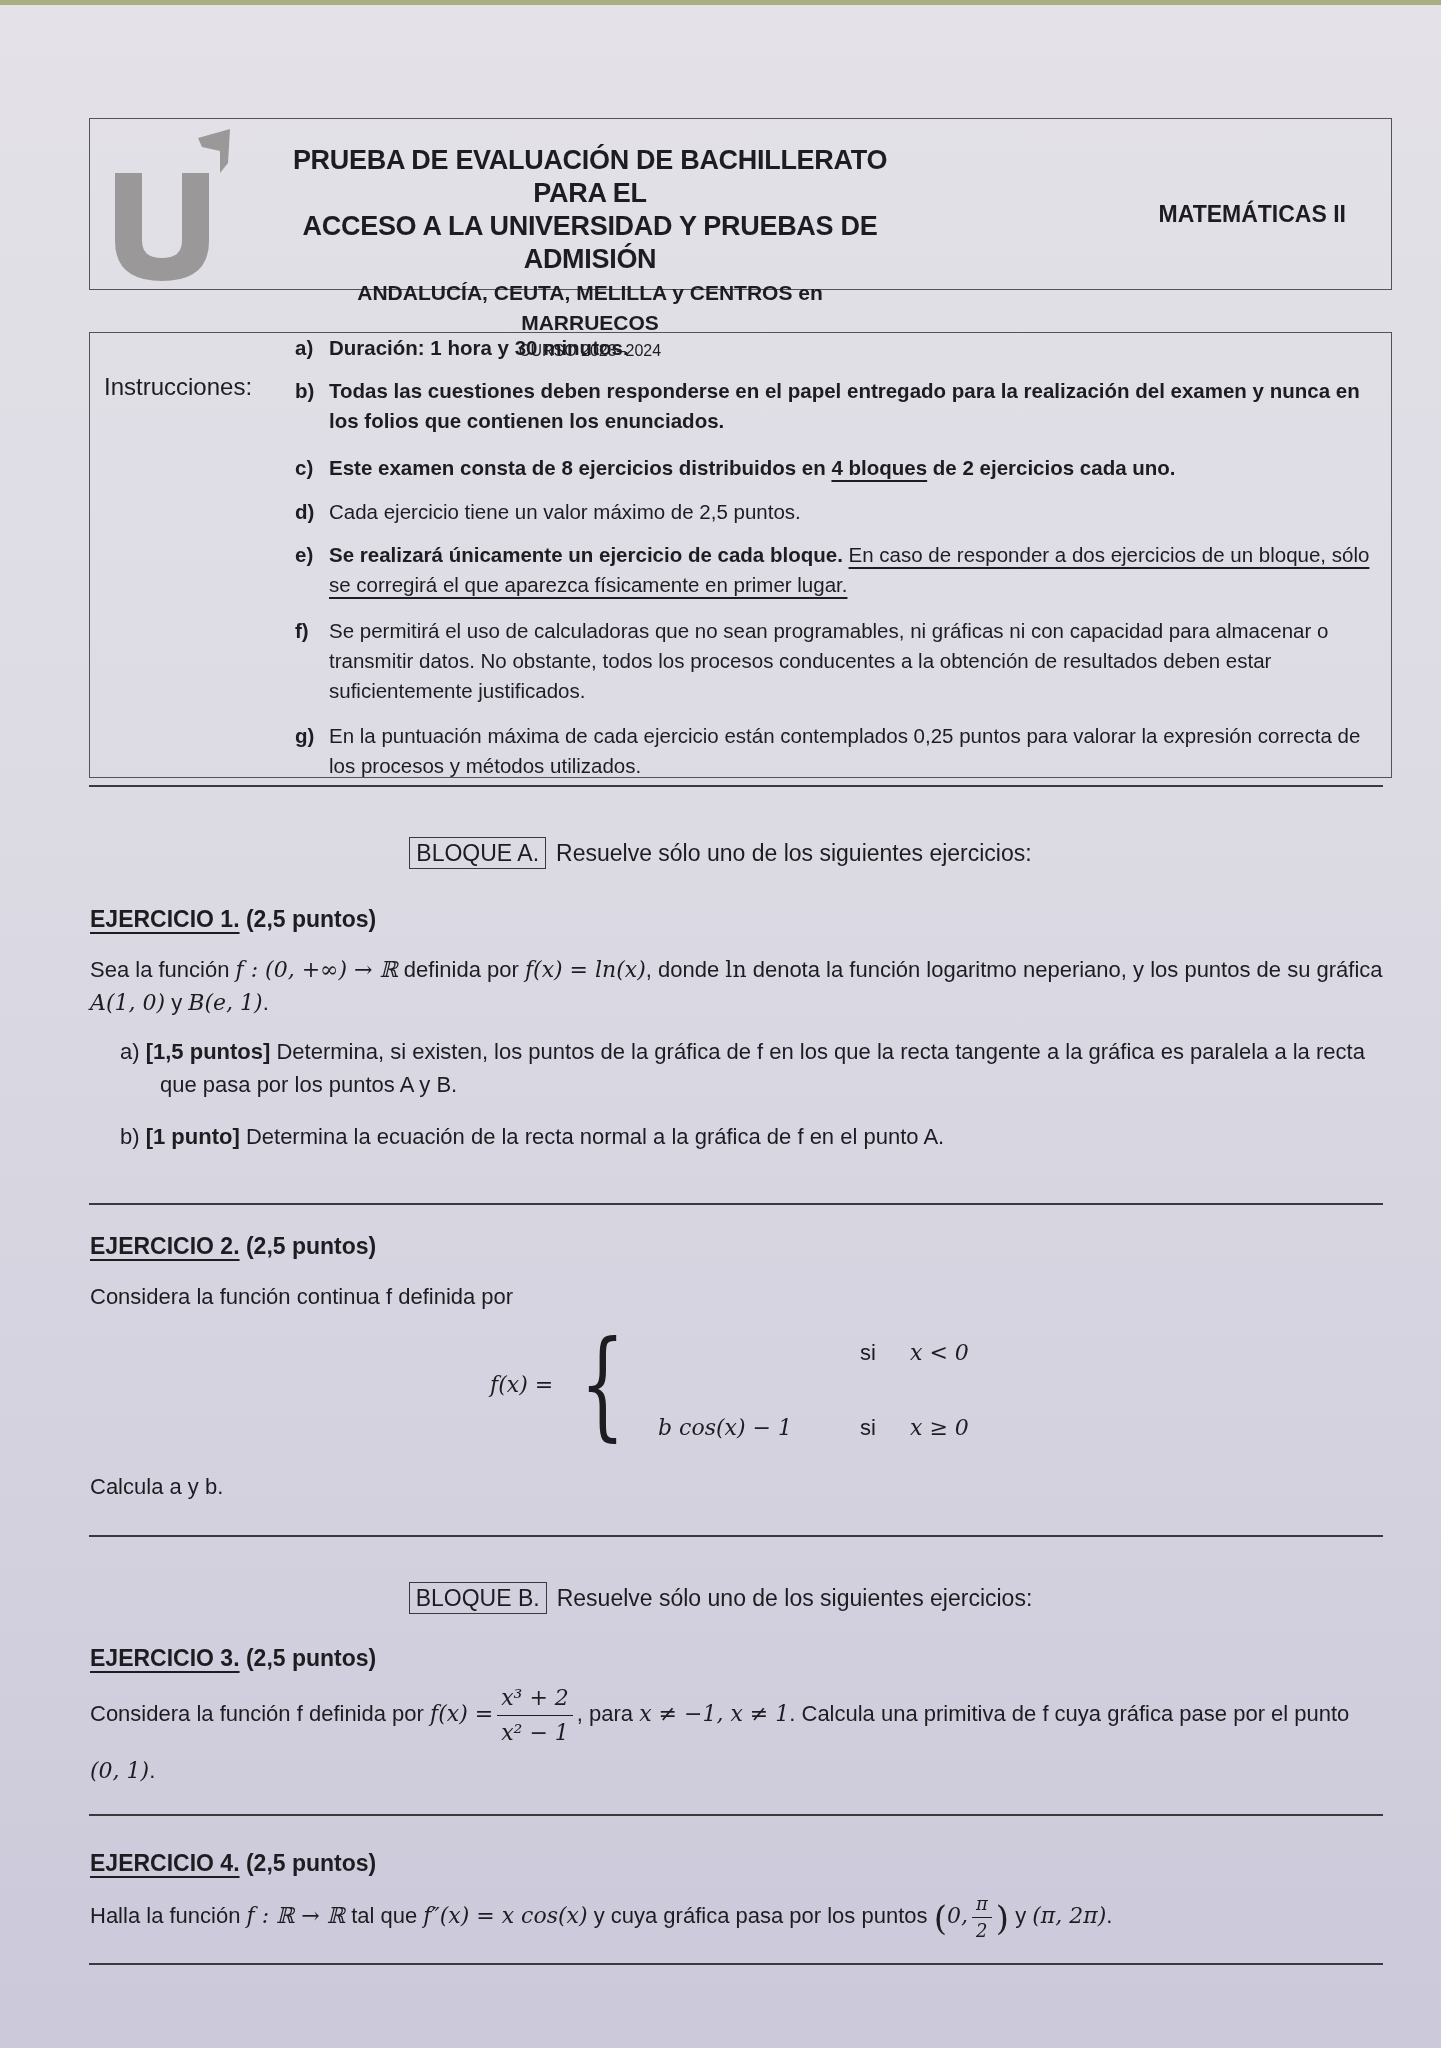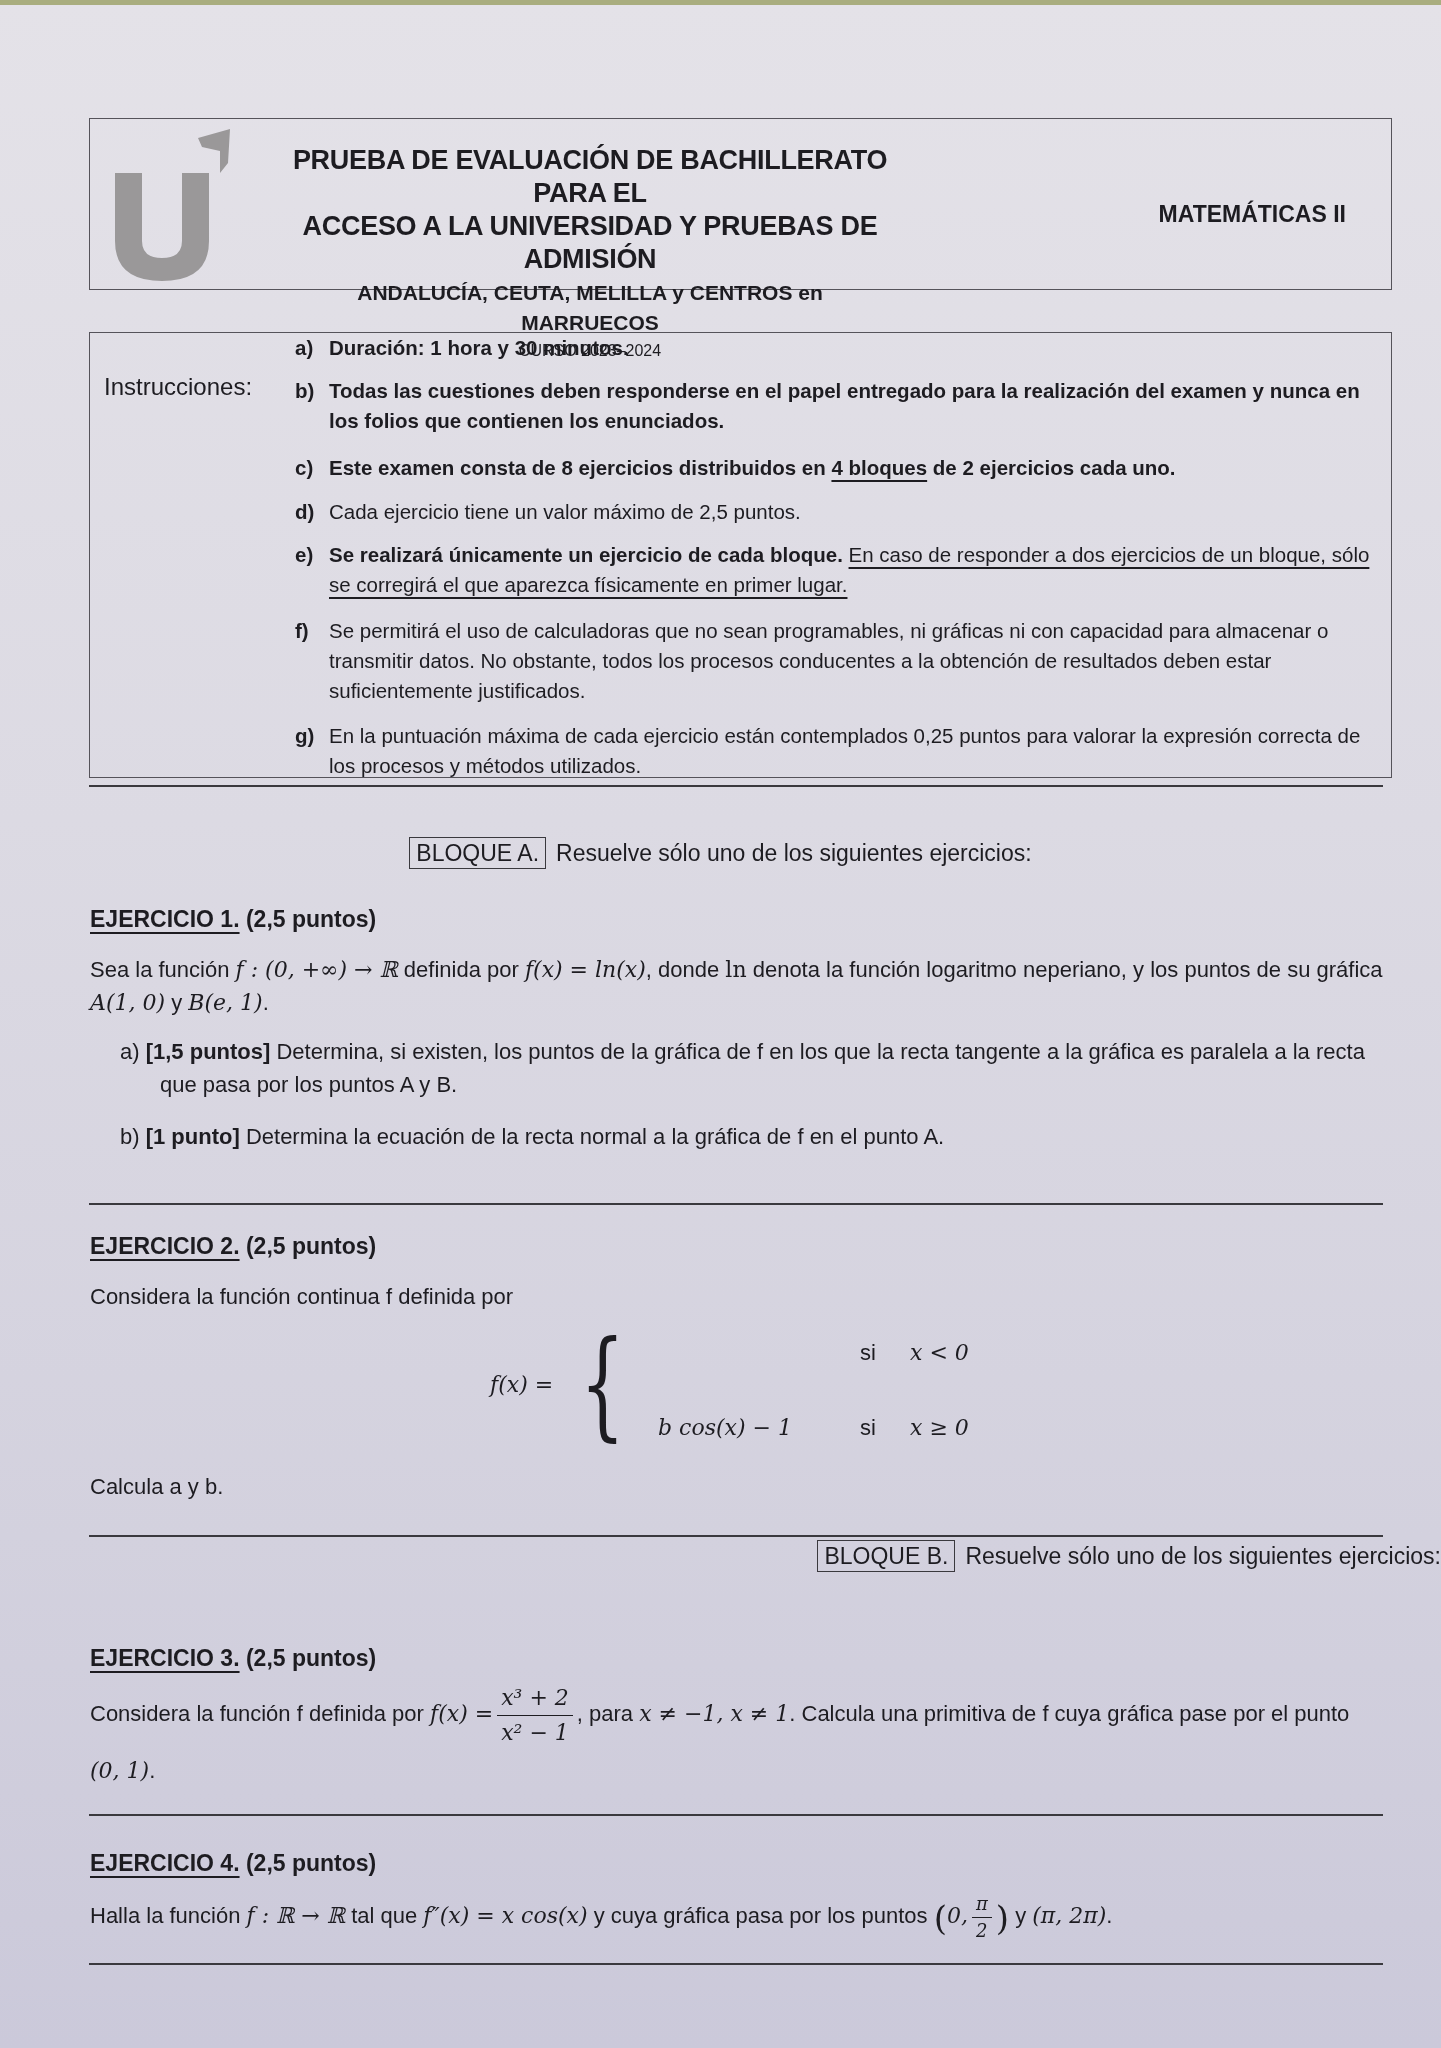--- a/index.html
+++ b/index.html
@@ -131,21 +131,21 @@
   <span class="brace">{</span>
   <span style="position:absolute;left:370px;top:20px;">si</span>
   <span class="math" style="position:absolute;left:420px;top:20px;">x &lt; 0</span>
   <span class="math" style="position:absolute;left:168px;top:95px;">b cos(x) − 1</span>
   <span style="position:absolute;left:370px;top:95px;">si</span>
   <span class="math" style="position:absolute;left:420px;top:95px;">x ≥ 0</span>
 </div>
 <div class="para" style="top:1470px;">Calcula a y b.</div>
 <div class="rule" style="top:1535px;"></div>
 
-<div class="bloque" style="top:1543px;text-align:right;">
+<div class="bloque" style="top:1585px;">
   <span class="tag">BLOQUE B.</span><span>Resuelve sólo uno de los siguientes ejercicios:</span>
 </div>
 
 <div class="ej-title" style="top:1645px;">
   <span class="num">EJERCICIO 3.</span> <span>(2,5 puntos)</span>
 </div>
 <div class="para" style="top:1683px;line-height:46px;">
   <span>Considera la función f definida por </span><span class="math">f(x) =</span><span class="frac math">
       <span class="n">x³ + 2</span>
       <span class="d">x² − 1</span>

